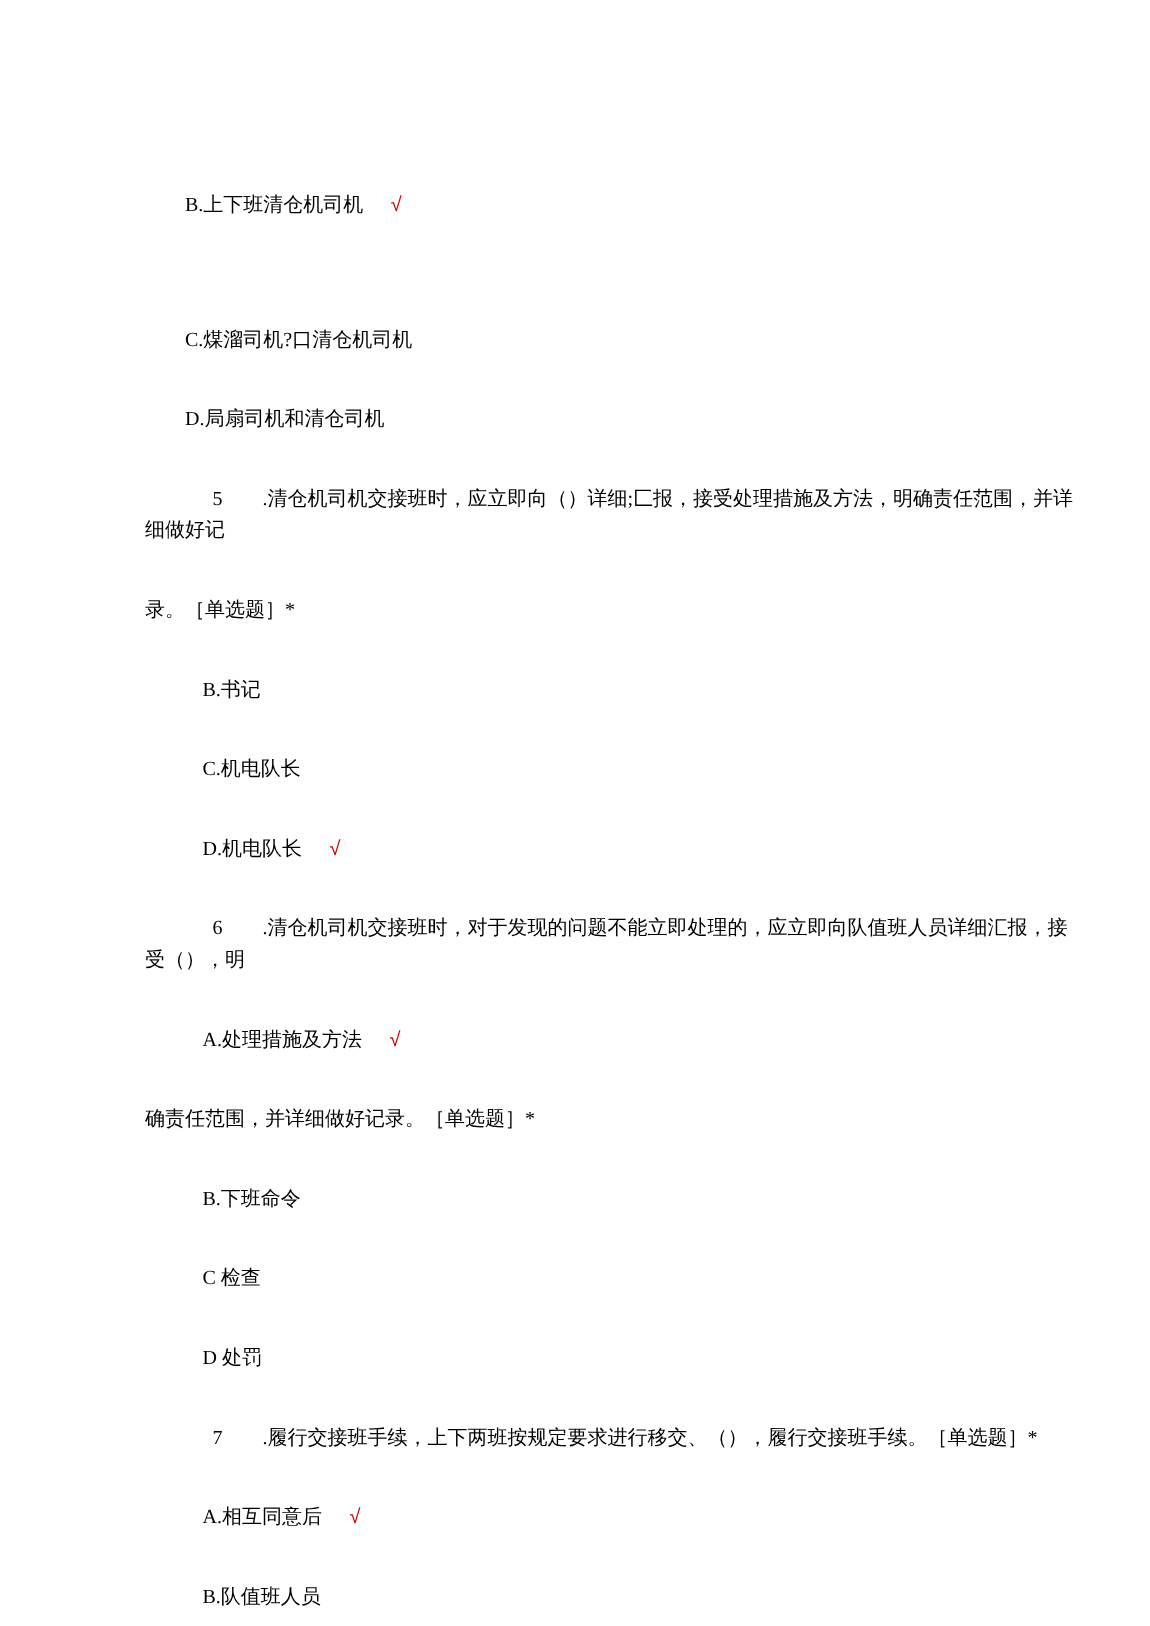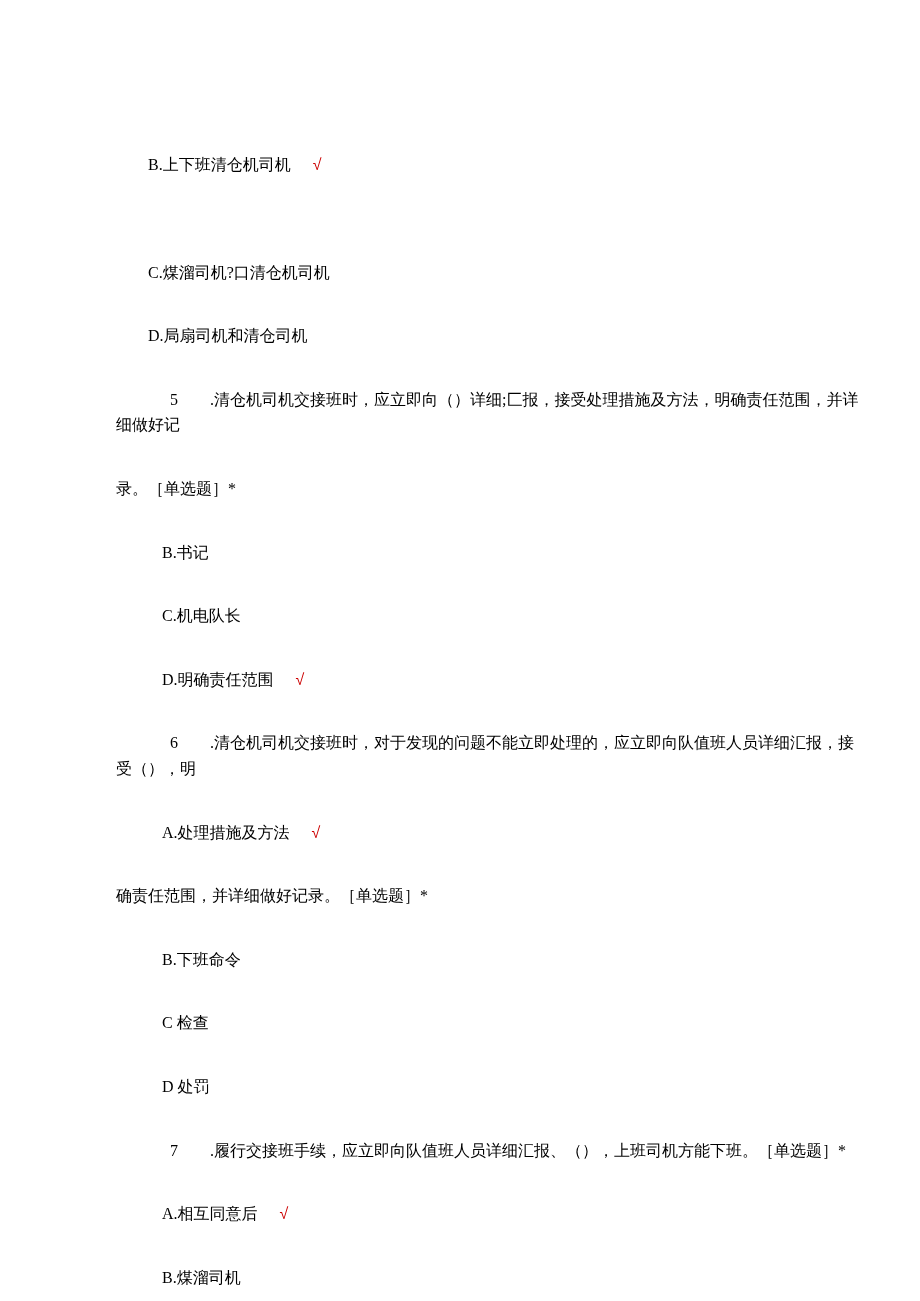--- a/index.html
+++ b/index.html
@@ -58,21 +58,21 @@
     <span>5</span><span> .清仓机司机交接班时，应立即向（）详细;匚报，接受处理措施及方法，明确责任范围，并详细做好记</span>
   </div>
   <div class="line wrap-line">录。［单选题］*</div>
   <div class="line indent">
     <span>B.书记</span>
   </div>
   <div class="line indent">
     <span>C.机电队长</span>
   </div>
   <div class="line indent">
-    <span>D.明确责任范围</span>
+    <span>D.机电队长</span>
     <span class="correct">√</span>
   </div>
 </div>
 
 <div>
   <div class="line indent-more" style="margin-bottom:38px;">
     <span>6</span><span>  .清仓机司机交接班时，对于发现的问题不能立即处理的，应立即向队值班人员详细汇报，接受（），明</span>
   </div>
   <div class="line indent">
     <span>A.处理措施及方法</span>
@@ -85,26 +85,26 @@
   <div class="line indent">
     <span>C 检查</span>
   </div>
   <div class="line indent">
     <span>D 处罚</span>
   </div>
 </div>
 
 <div>
   <div class="line indent-more">
-    <span>7</span><span> .履行交接班手续，应立即向队值班人员详细汇报、（），上班司机方能下班。［单选题］*</span>
+    <span>7</span><span> .履行交接班手续，上下两班按规定要求进行移交、（），履行交接班手续。［单选题］*</span>
   </div>
   <div class="line indent">
     <span>A.相互同意后</span>
     <span class="correct">√</span>
   </div>
   <div class="line indent">
-    <span>B.煤溜司机</span>
+    <span>B.队值班人员</span>
   </div>
   <div class="line indent">
     <span>C.打电话后</span>
   </div>
 
 </div>
 
 </body></html>

